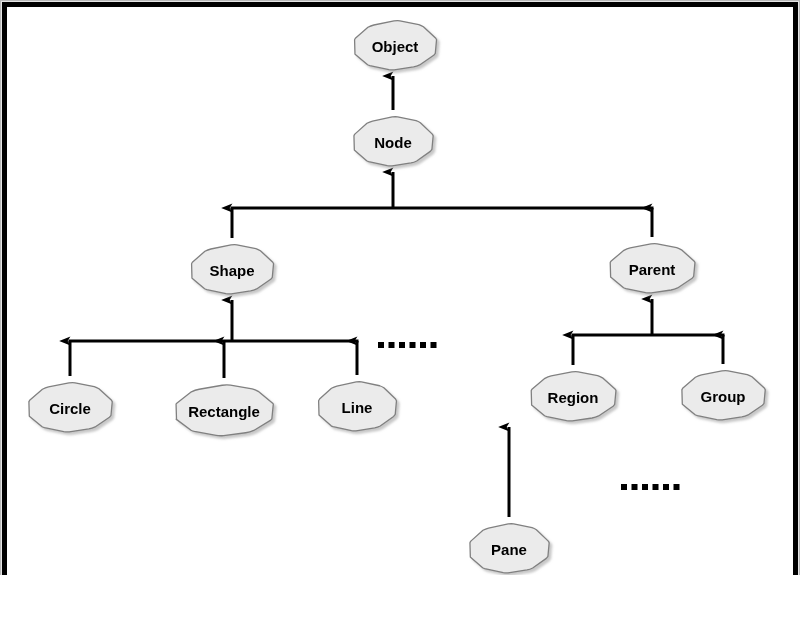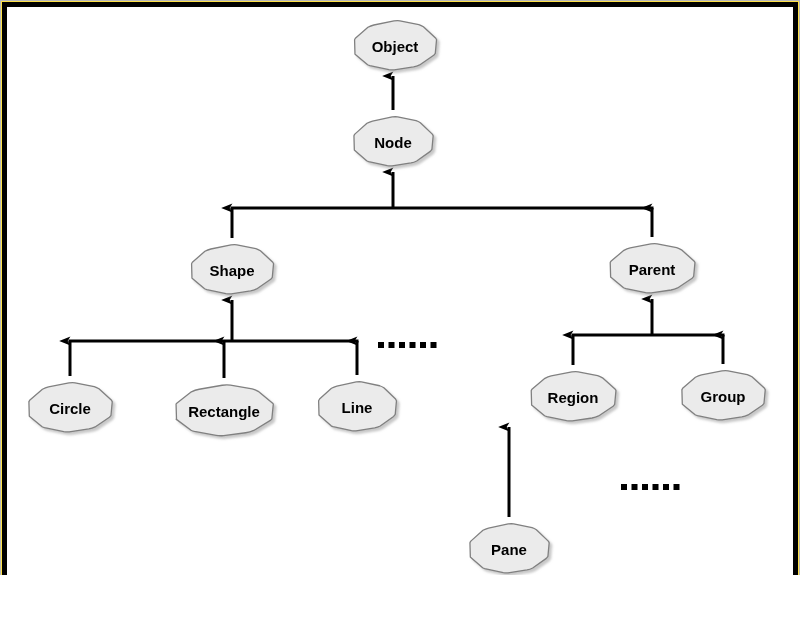--- a/index.html
+++ b/index.html
@@ -4,21 +4,21 @@
 <style>
   html, body {
     margin: 0;
     padding: 0;
     background: #ffffff;
   }
   #canvas {
     position: relative;
     width: 800px;
     height: 575px;
-    background: #fde047;
+    background: #e5e5e5;
     overflow: hidden;
     font-family: "Liberation Sans", sans-serif;
   }
   
   #frame-outer {
     position: absolute;
     left: 0; top: 0;
     width: 800px; height: 634px;
     box-sizing: border-box;
     border: 1px solid #b9b9b9;

